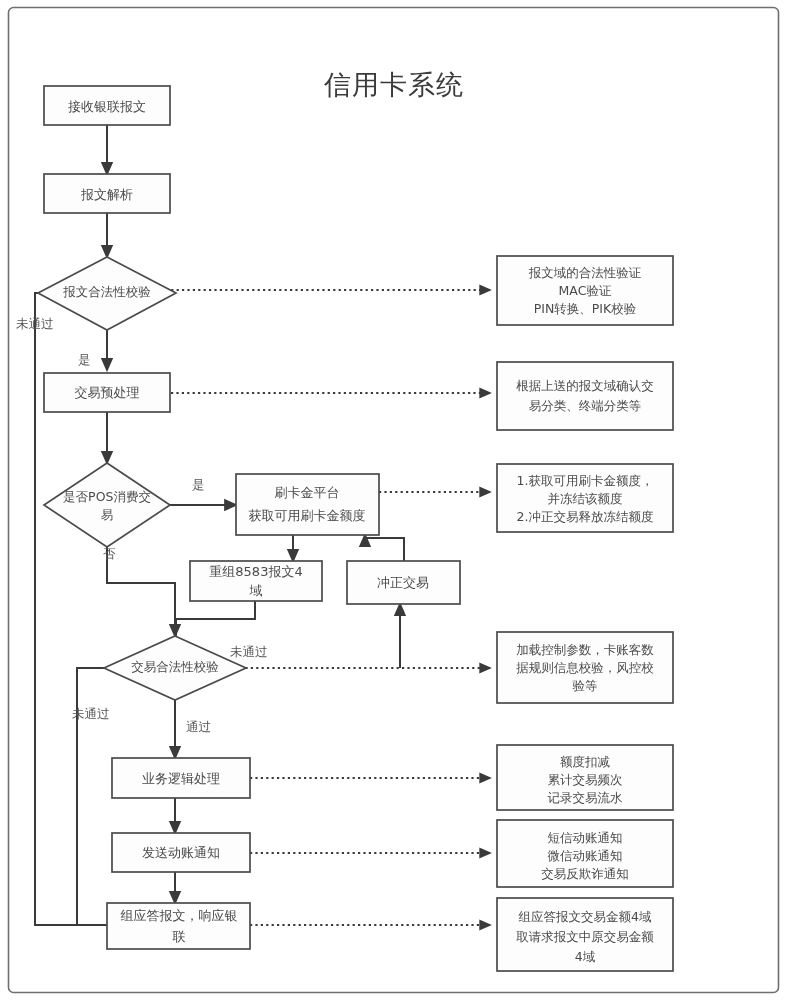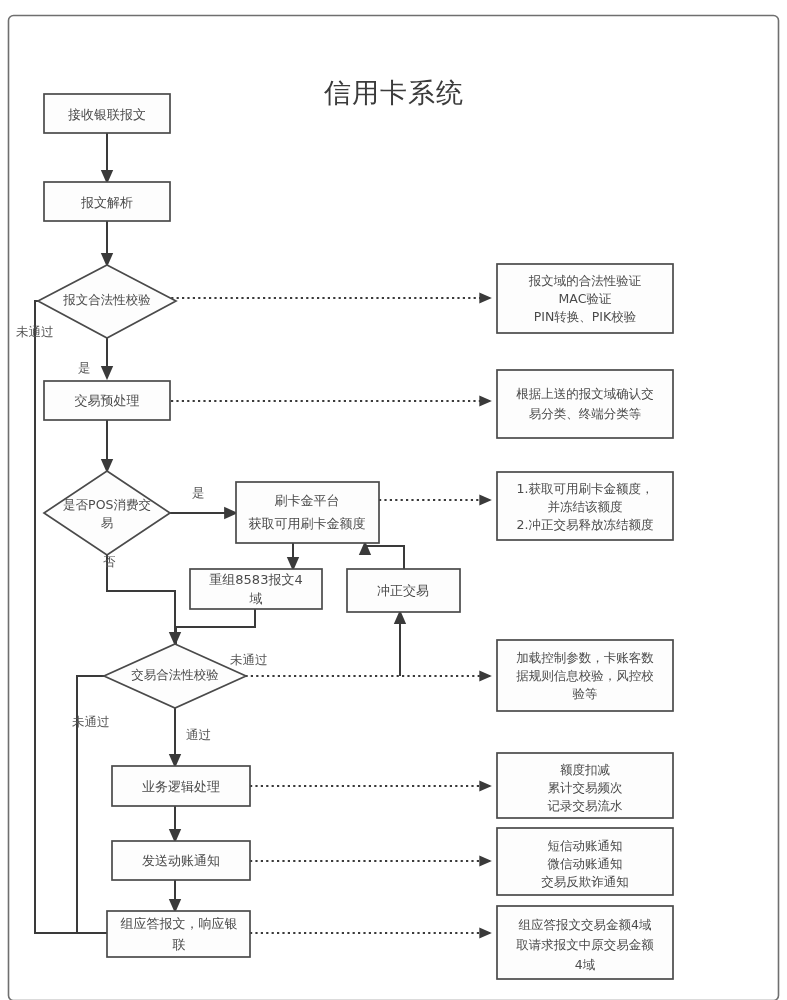--- a/index.html
+++ b/index.html
@@ -1,20 +1,20 @@
 <!DOCTYPE html>
 <html><head>
 <meta charset="utf-8">
 <style>
   html,body{margin:0;padding:0;background:#ffffff;}
   body{
     font-family:"DejaVu Sans","Liberation Sans",sans-serif;
     width:787px;height:1000px;overflow:hidden;position:relative;
   }
-  #root{position:absolute;left:0;top:8px;width:787px;height:728px;}
+  #root{position:absolute;left:0;top:0;width:787px;height:728px;}
   svg#flow{position:absolute;left:0;top:0;width:787px;height:1000px;}
 
   .nodeText{
     font-family:"DejaVu Sans","Liberation Sans",sans-serif;
     fill:#4a4a4a;
     text-anchor:middle;
     dominant-baseline:middle;
   }
   .boxText{font-size:13px;}
   .noteText{font-size:12.5px;}

